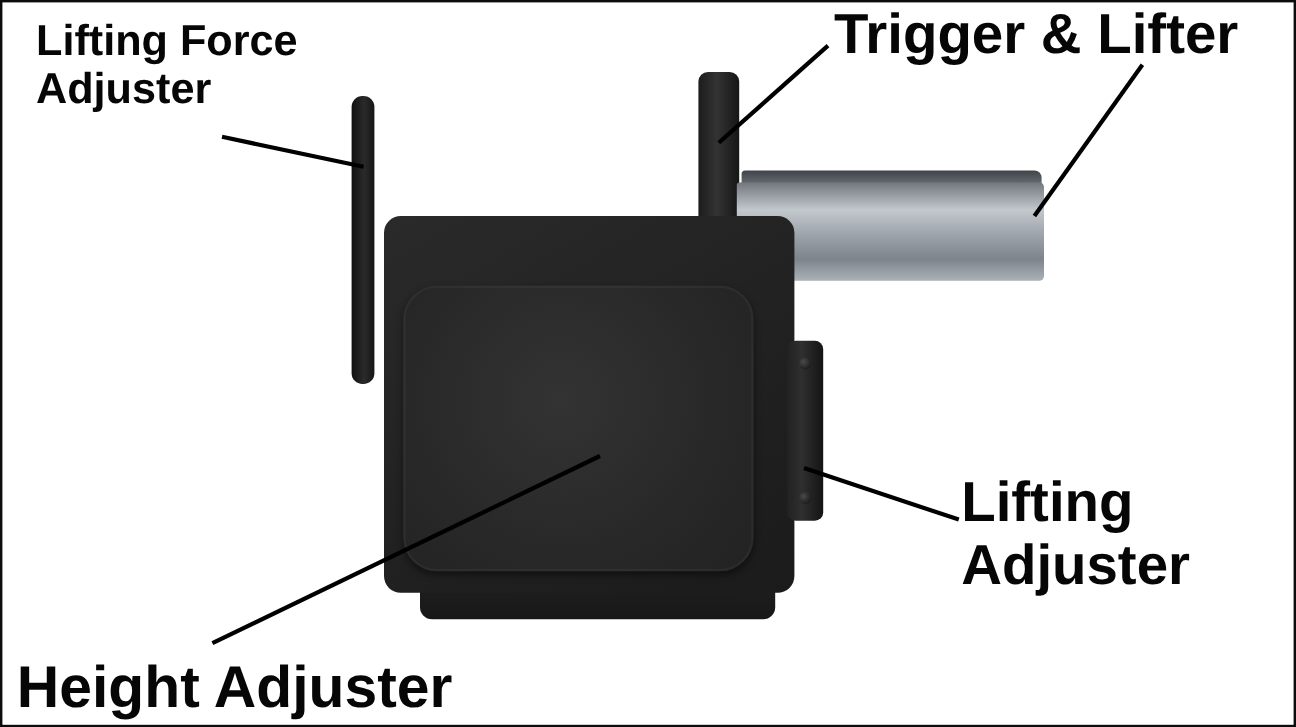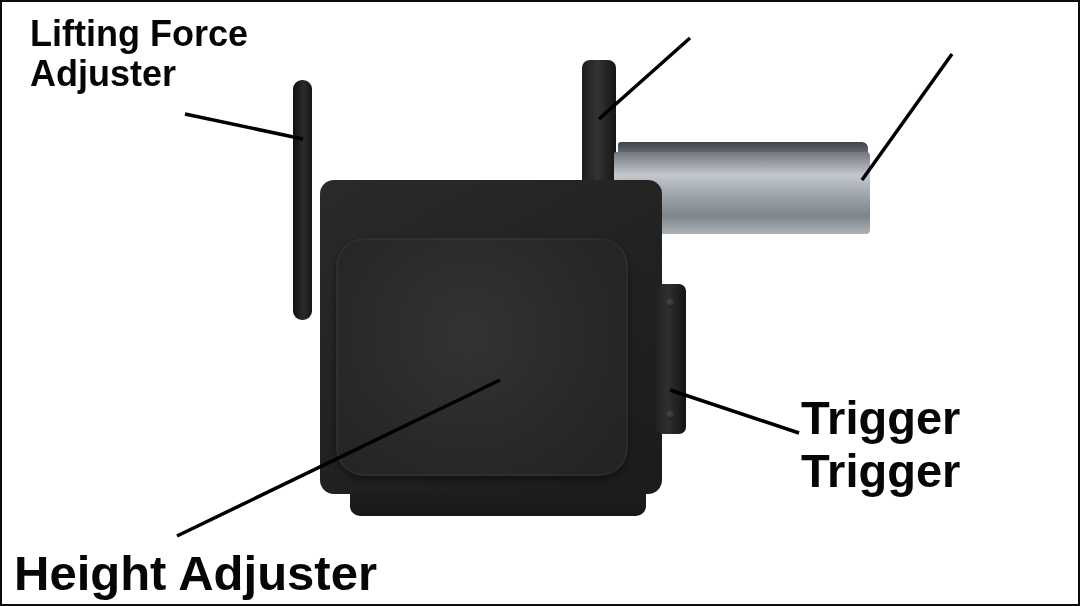--- a/index.html
+++ b/index.html
@@ -114,16 +114,17 @@
 
   <svg class="callouts" viewBox="0 0 1080 606">
     <line x1="183" y1="112" x2="301" y2="137" stroke="#000" stroke-width="3.5"></line>
     <line x1="688" y1="36" x2="597" y2="117" stroke="#000" stroke-width="3.5"></line>
     <line x1="950" y1="52" x2="860" y2="178" stroke="#000" stroke-width="3.5"></line>
     <line x1="797" y1="431" x2="668" y2="388" stroke="#000" stroke-width="3.5"></line>
     <line x1="175" y1="534" x2="498" y2="378" stroke="#000" stroke-width="3.5"></line>
   </svg>
 
   <div class="label label-lifting">Lifting Force Adjuster</div>
-  <div class="label label-trigger-adjuster">Trigger Trigger</div>
+  <div class="label label-trigger-lifter">Trigger &amp; Lifter</div>
+  <div class="label label-trigger-adjuster">Lifting Adjuster</div>
   <div class="label label-height">Height Adjuster</div>
 
 </div>
 
 </body></html>

